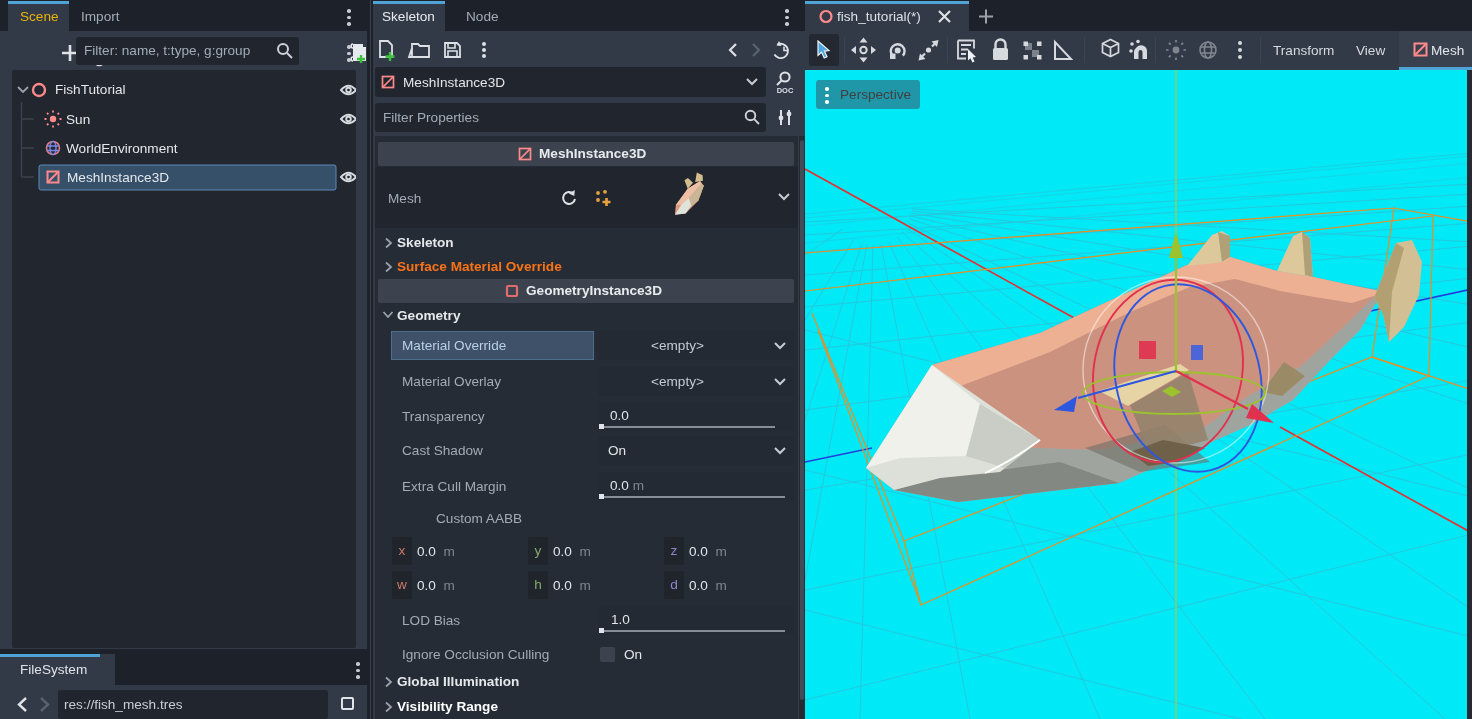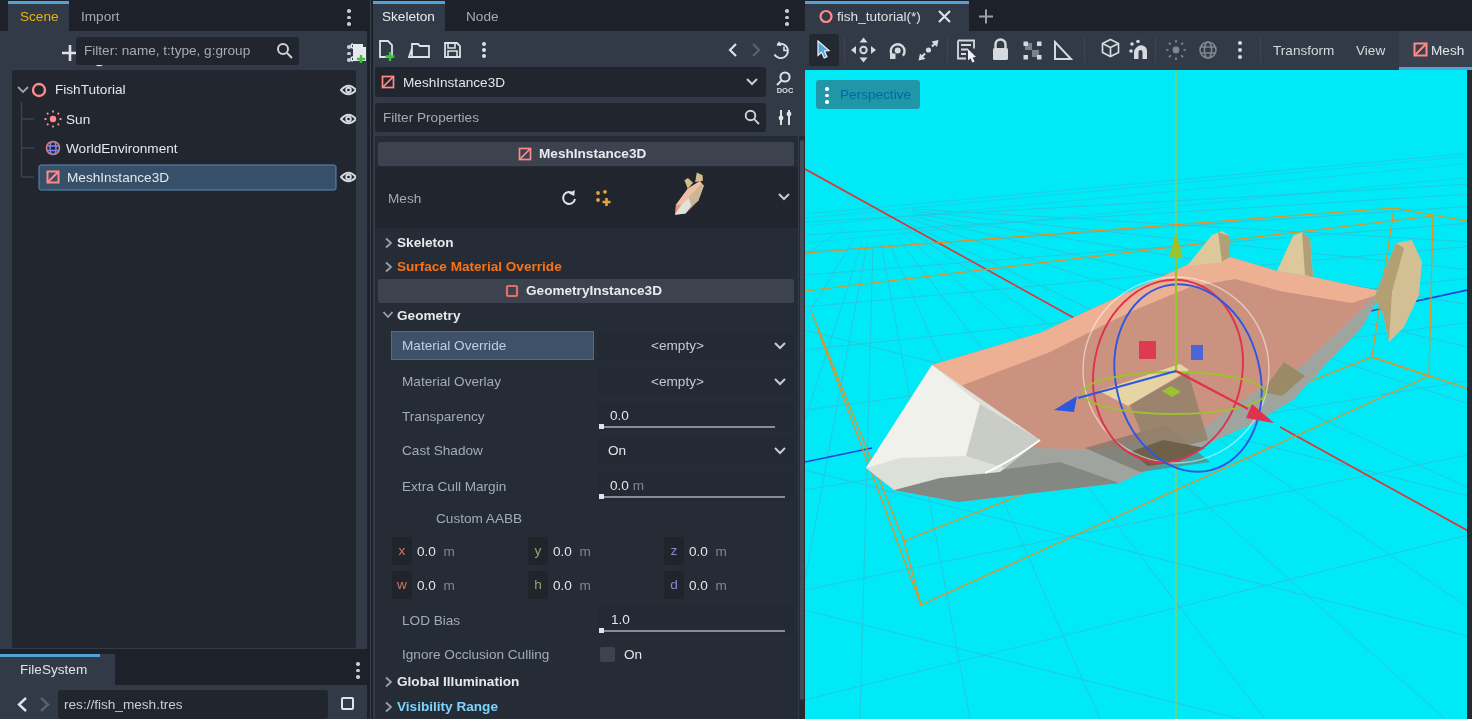--- a/index.html
+++ b/index.html
@@ -290,21 +290,21 @@
     <div class="abs dim" style="left:27px; top:511px;">Ignore Occlusion Culling</div>
     <div class="abs" style="left:225px; top:511px; width:15px; height:15px; background:#3c434e; border-radius:2px;"></div>
     <div class="abs" style="left:249px; top:511px; color:#e2e5e9;">On</div>
     <svg class="abs" style="left:9px; top:540px;" width="9" height="12" viewBox="0 0 9 12">
         <path d="M2 1.5 l5 4.5-5 4.5" stroke="#9aa2ad" stroke-width="1.8" fill="none"></path>
       </svg>
     <div class="abs" style="left:22px; top:538px; font-weight:bold; color:#e6e9ec;">Global Illumination</div>
     <svg class="abs" style="left:9px; top:565px;" width="9" height="12" viewBox="0 0 9 12">
         <path d="M2 1.5 l5 4.5-5 4.5" stroke="#9aa2ad" stroke-width="1.8" fill="none"></path>
       </svg>
-    <div class="abs" style="left:22px; top:563px; font-weight:bold; color:#7dd3fc;text-align:right;">Visibility Range</div>
+    <div class="abs" style="left:22px; top:563px; font-weight:bold; color:#ffffff;text-align:right;">Visibility Range</div>
   </div>
 
   <div class="abs" style="left:799px; top:136px; width:6px; height:583px; background:#252a33;"></div>
   <div class="abs" style="left:800px; top:140px; width:4px; height:560px; background:#434b58; border-radius:2px;"></div>
 
   <div class="abs" style="left:805px; top:0; width:667px; height:70px; background:#1d222a;"></div>
 
   <div class="abs panel" style="left:805px; top:4px; width:164px; height:27px;"></div>
   <div class="abs" style="left:805px; top:1px; width:164px; height:3px; background:#4fa3d6;"></div>
   <div class="abs" style="left:837px; top:9px; color:#dde1e6;">fish_tutorial(*)</div>
@@ -468,17 +468,17 @@
       <rect x="1191" y="345" width="12" height="15" fill="#3f62e0" opacity="0.9"></rect>
       <polygon points="1162,391 1171,386 1181,392 1172,397" fill="#9cc22e"></polygon>
     </svg>
 
     <div class="abs" style="left:11px; top:10px; width:104px; height:29px; background:#2097a8; border-radius:3px;"></div>
     <div class="abs vdots" style="left:20px; top:17px;">
         <i style="background:#fff;"></i>
         <i style="background:#fff;"></i>
         <i style="background:#fff;"></i>
       </div>
-    <div class="abs" style="left:35px; top:17px; color:#0369a1;">Perspective</div>
+    <div class="abs" style="left:35px; top:17px; color:#404040;">Perspective</div>
   </div>
   <div class="abs" style="left:1467px; top:70px; width:5px; height:649px; background:#262b33;"></div>
 
 </div>
 
 </body></html>

